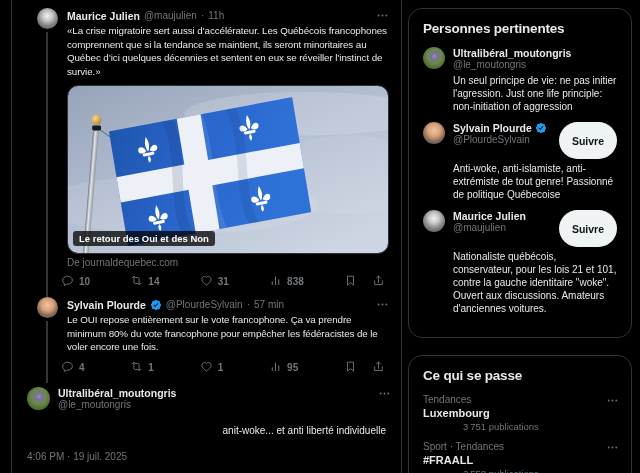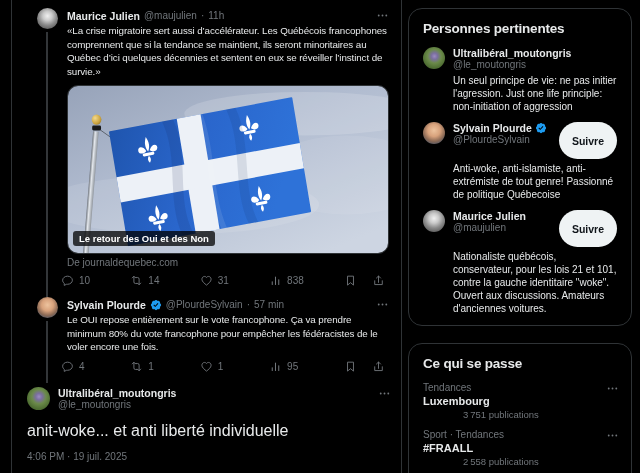--- a/index.html
+++ b/index.html
@@ -34,38 +34,38 @@
   .img-card { position:relative; margin-top:7px; width:100%; height:169px;
     border-radius:11px; overflow:hidden; border:1px solid #2f3336; }
   .img-card svg { display:block; width:100%; height:100%; }
   .img-chip { position:absolute; left:5px; bottom:7px; background:rgba(0,0,0,0.75);
     color:#fff; font-size:9.5px; font-weight:bold; padding:2px 6px; border-radius:3px; }
   .source { margin-top:3px; font-size:10px; color:#71767b; }
 
   
   .actions { display:flex; align-items:center; justify-content:space-between;
     margin:6px 0 10px -6px; width:calc(100% + 2px); }
-  .act { display:flex; align-items:center; gap:5px; color:#71767b; font-size:10px; }
+  .act { display:flex; align-items:flex-end; gap:5px; color:#71767b; font-size:10px;font-weight:bold; }
   .act svg, .act-right svg { display:block; }
   .act-right { display:flex; align-items:center; gap:15px; color:#71767b; }
 
   
   .focal { padding:4px 10px 0 15px; }
   .focal-head { display:flex; align-items:flex-start; gap:8px; }
   .avatar.big { width:23px; height:23px; }
   .focal-names { display:flex; flex-direction:column; line-height:11.5px; padding-top:1px; }
   .focal-names .name { font-size:10.5px; }
   .focal-names .meta { font-size:10px; }
-  .focal-body { padding:12px 15px 0; font-size:16px; line-height:15px; color:#e7e9ea; }
+  .focal-body { padding:12px 15px 0; font-size:10px; line-height:15px; color:#e7e9ea;text-align:right; }
   .focal-time { padding:13px 15px 0; font-size:10px; color:#71767b; }
 
   
   .sidebar { position:absolute; left:408px; top:0; width:224px; }
   .card { border:1px solid #2f3336; border-radius:14px; background:#000; overflow:hidden; }
-  .card-people { margin-top:8px; padding-bottom:10px; }
+  .card-people { margin-top:8px; padding-bottom:22px; }
   .card-trends { margin-top:17px; height:160px; padding-bottom:8px; }
   .card h2 { font-size:13.5px; font-weight:bold; color:#e7e9ea; padding:12px 14px 2px; letter-spacing:-0.2px; }
 
   .person { display:flex; gap:8px; padding:9px 14px 0; }
   .person .avatar { width:22px; height:22px; }
   .p-info { flex:1; min-width:0; }
   .p-top { display:flex; align-items:flex-start; }
   .p-names { display:flex; flex-direction:column; line-height:12px; }
   .p-name-row { display:flex; align-items:center; gap:3px; }
   .p-name { font-size:10.5px; font-weight:bold; white-space:nowrap; }

